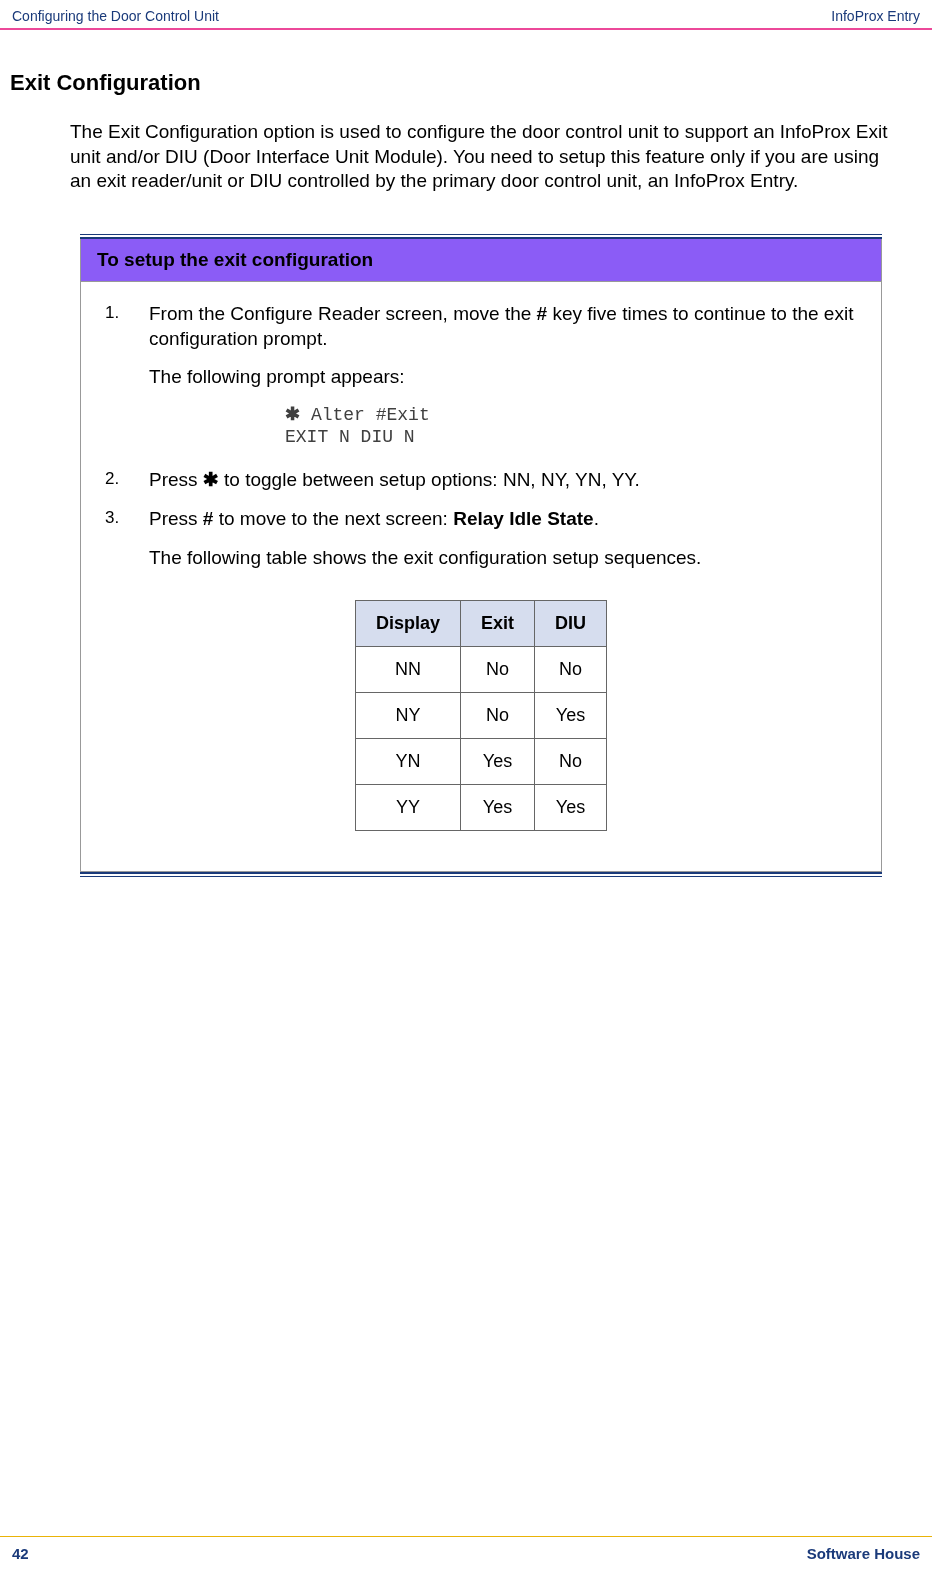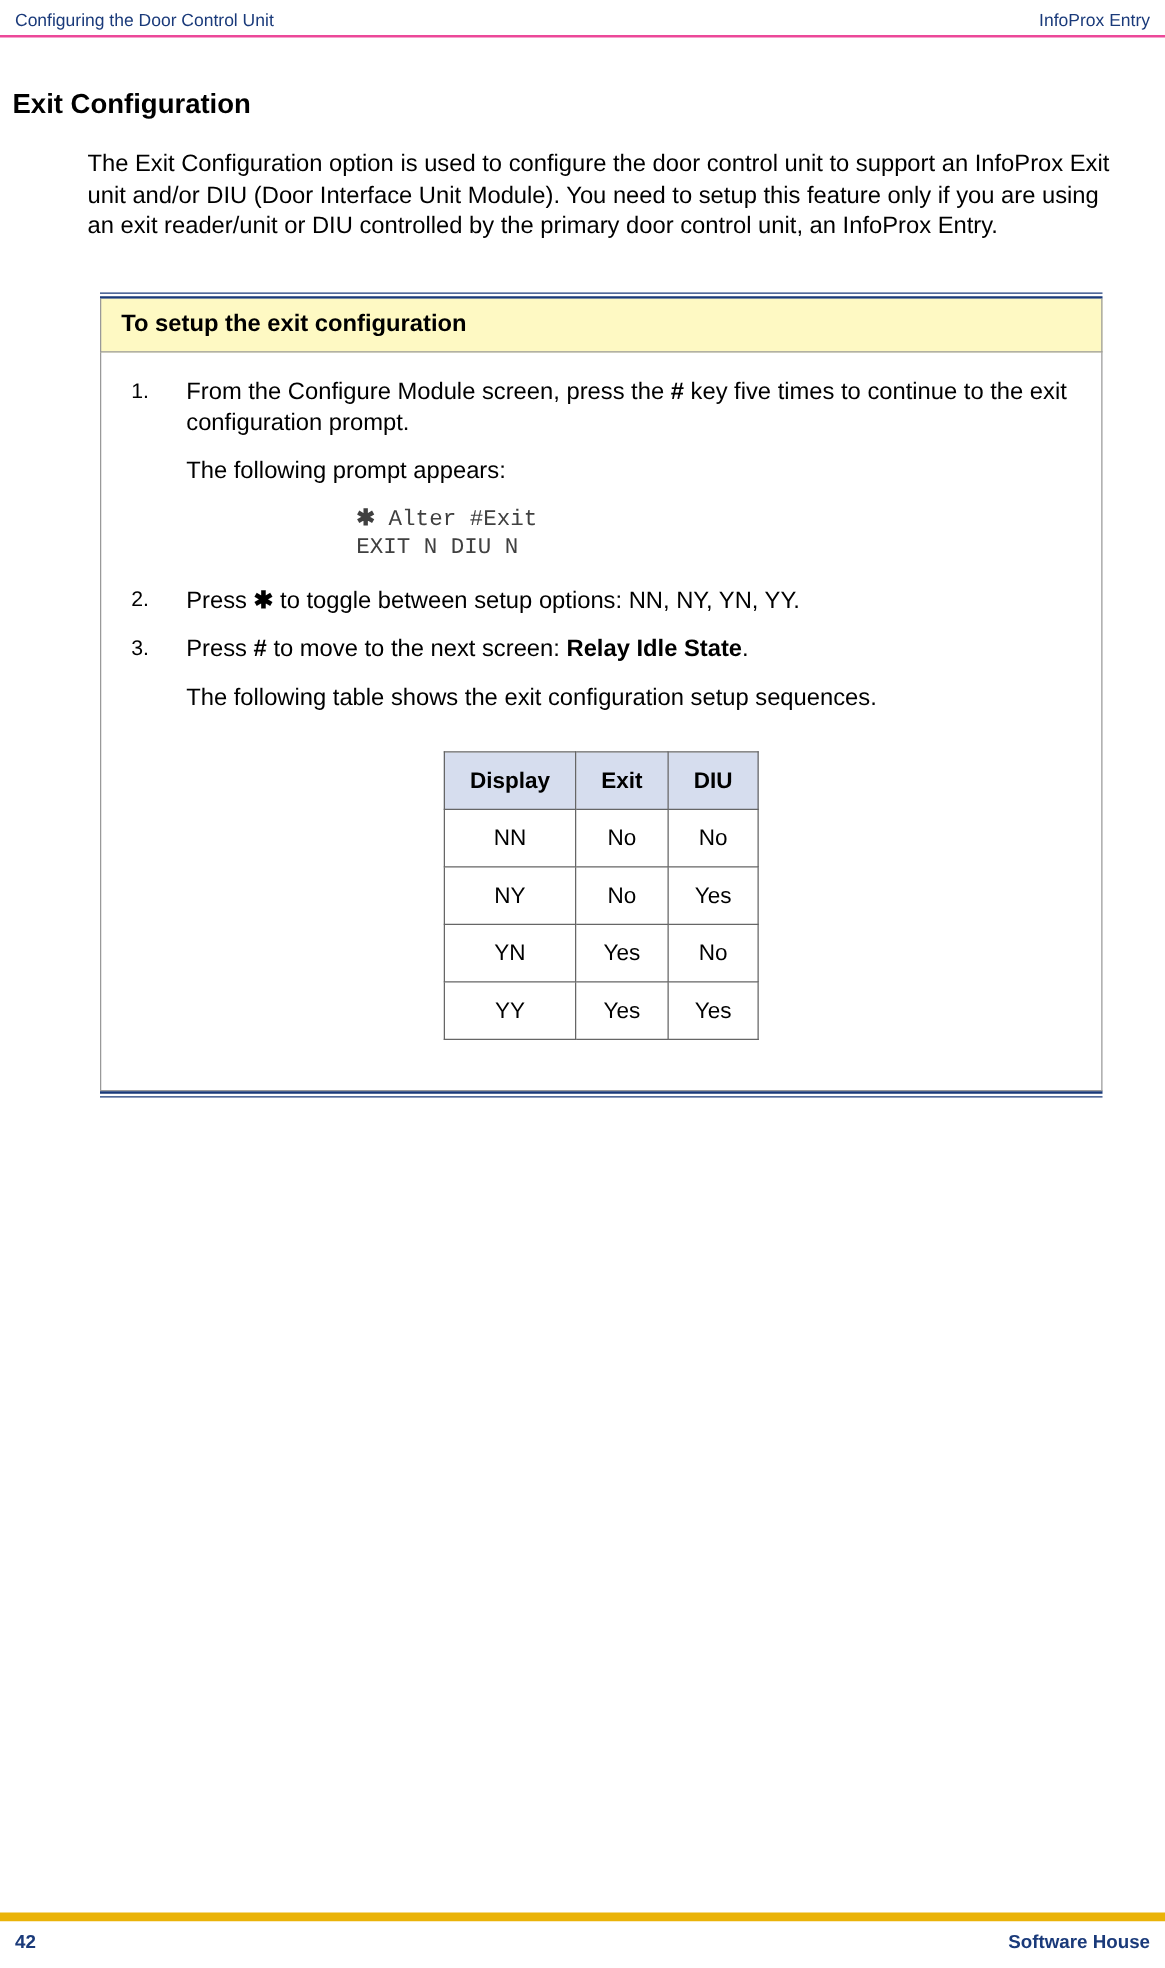--- a/index.html
+++ b/index.html
@@ -31,21 +31,21 @@
       color: #000;
     }
     .intro-para {
       font-size: 19px;
       line-height: 1.3;
       margin-left: 60px;
       margin-bottom: 40px;
       color: #000;
     }
     .box-title-row {
-      background: #fef9c3;
+      background: #8b5cf6;
       padding: 10px 16px;
       border: 1px solid #999;
       border-top: none;
       font-size: 19px;
       font-weight: bold;
     }
     .box-body {
       border: 1px solid #999;
       border-top: none;
       padding: 20px 24px 40px 24px;
@@ -100,21 +100,21 @@
       margin-left: 46px;
     }
     .footer-bottom {
       position: absolute;
       bottom: 8px;
       left: 0;
       right: 0;
       display: flex;
       justify-content: space-between;
       padding: 8px 12px 4px 12px;
-      border-top: 7px solid #eab308;
+      border-top: 1px solid #eab308;
       color: #1a3a7a;
       font-size: 15px;
       font-weight: bold;
     }
     .outer-box {
       margin-left: 70px;
       margin-right: 20px;
     }
     .top-dbl { height:5px; border-top:1px solid #1a3a7a; border-bottom:2px solid #1a3a7a; }
     .bot-dbl { height:5px; border-top:2px solid #1a3a7a; border-bottom:1px solid #1a3a7a; }
@@ -132,21 +132,21 @@
   <p class="intro-para">The Exit Configuration option is used to configure the door control unit to support an InfoProx Exit unit and/or DIU (Door Interface Unit Module). You need to setup this feature only if you are using an exit reader/unit or DIU controlled by the primary door control unit, an InfoProx Entry.</p>
 
   <div class="outer-box">
     <div class="top-dbl"></div>
     <div class="box-title-row">To setup the exit configuration</div>
     <div class="box-body">
 
       <div class="step">
         <div class="step-num">1.</div>
         <div class="step-text">
-          <span>From the Configure Module screen, press the </span><b>#</b><span> key five times to continue to the exit configuration prompt.</span>
+          <span>From the Configure Reader screen, move the </span><b>#</b><span> key five times to continue to the exit configuration prompt.</span>
         </div>
       </div>
 
       <p class="sub-para">The following prompt appears:</p>
 
       <div class="mono-block">
         <div><span class="star">✱</span><span> Alter  #Exit</span></div>
         <div>EXIT N  DIU N</div>
       </div>
 

